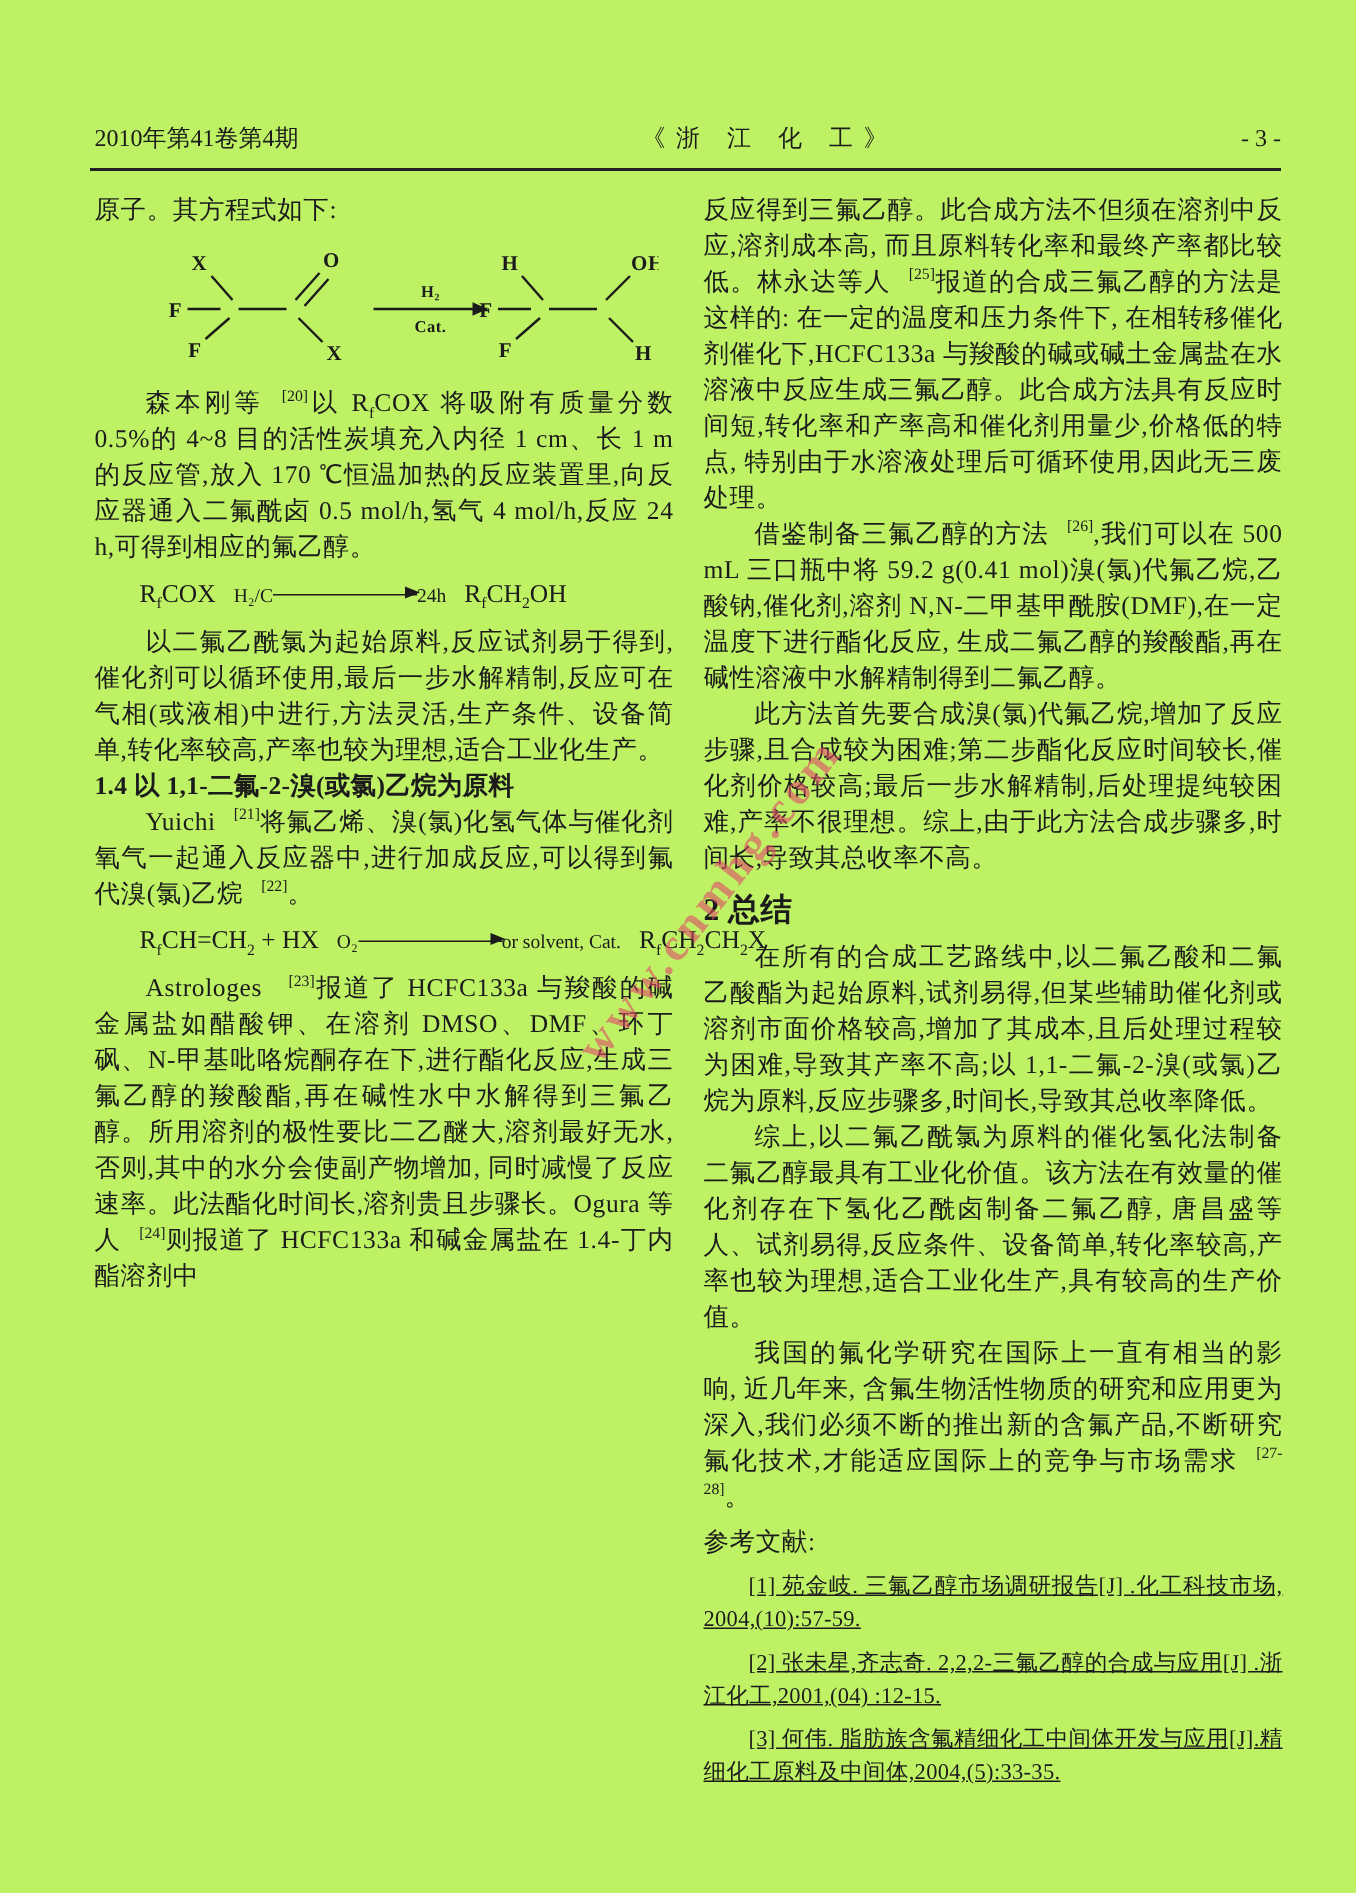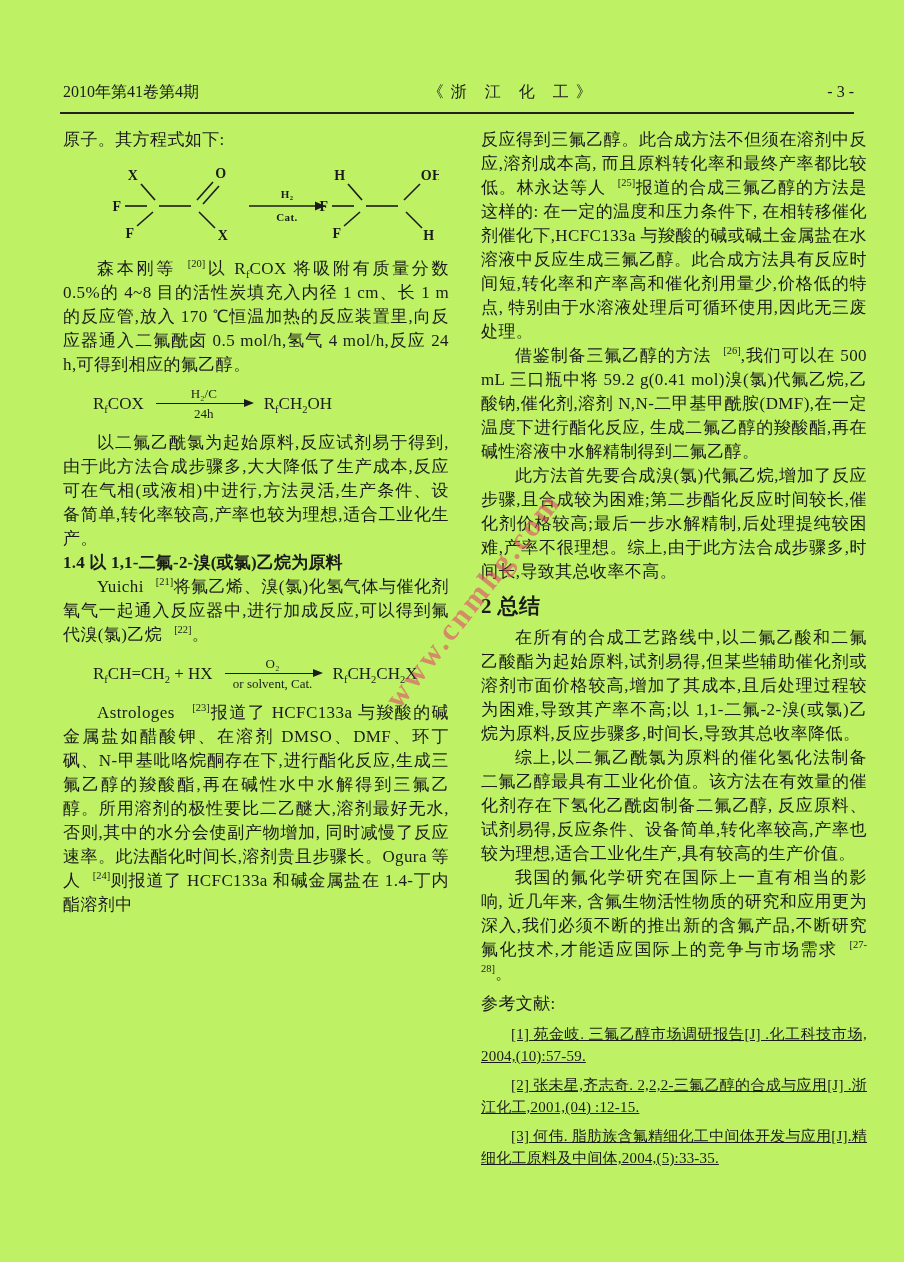--- a/index.html
+++ b/index.html
@@ -17,41 +17,41 @@
     display:flex;justify-content:space-between;align-items:baseline;
     font-size:16px;
   }
   .header .journal{letter-spacing:7px;}
   .header-rule{
     position:absolute;top:112px;left:60px;right:50px;
     border-top:2px solid #222;
   }
   .columns{
     position:absolute;top:128px;left:63px;
-    display:flex;gap:32px;
+    display:flex;gap:20px;
   }
   .col{width:386px;font-size:17px;line-height:24px;text-align:justify;letter-spacing:0.4px;}
   .col p{margin:0;text-indent:2em;}
   p.noindent{text-indent:0;}
   sup{font-size:10.5px;line-height:0;letter-spacing:0;padding-left:12px;}
   sub{font-size:10.5px;line-height:0;letter-spacing:0;}
   .h-sub{font-weight:bold;text-indent:0 !important;letter-spacing:0.2px;}
   .h-main{font-weight:bold;font-size:21px;text-indent:0 !important;margin:8px 0 6px 0 !important;line-height:28px;}
   .refs-heading{font-weight:normal;text-indent:0 !important;margin-top:6px !important;}
   .ref{font-size:15px;line-height:22px;margin-top:7px !important;letter-spacing:0.2px;text-decoration:underline;}
   .scheme{margin:6px 0 4px 14px;}
   .scheme svg text{font-size:14px;font-weight:bold;font-family:"Liberation Serif",serif;fill:#1b1b1b;}
   .scheme svg .small{font-size:11px;}
   .equation{
-    display:flex;align-items:center;
+    display:flex;
     margin:9px 0 10px 0;padding-left:30px;
     font-size:17px;line-height:20px;text-indent:0 !important;
     letter-spacing:0;white-space:nowrap;
   }
-  .rxn-arrow{display:inline-flex;flex-direction:column;align-items:center;margin:0 12px;}
+  .rxn-arrow{display:inline-flex;flex-direction:row;align-items:center;margin:0 12px;}
   .rxn-arrow .lbl{font-size:13px;line-height:15px;letter-spacing:0;}
   .rxn-arrow .line{position:relative;width:96px;height:0;border-top:1.6px solid #1b1b1b;margin:2px 0;}
   .rxn-arrow .line::after{
     content:'';position:absolute;right:-2px;top:-5.5px;
     border-left:10px solid #1b1b1b;border-top:4.5px solid transparent;border-bottom:4.5px solid transparent;
   }
   .watermark{
     position:absolute;left:330px;top:560px;width:320px;
     font-size:31px;letter-spacing:3px;font-weight:bold;
     transform:rotate(-52deg);transform-origin:center;
@@ -120,21 +120,21 @@
       <div class="equation">
         <span><span>R</span><sub>f</sub><span>COX</span></span>
         <span class="rxn-arrow">
           <span class="lbl">H₂/C</span>
           <span class="line"></span>
           <span class="lbl">24h</span>
         </span>
         <span><span>R</span><sub>f</sub><span>CH</span><sub>2</sub><span>OH</span></span>
       </div>
 
-      <p>以二氟乙酰氯为起始原料,反应试剂易于得到,由于此方法合成步骤多,大大降低了生产成本,反应可在气相(或液相)中进行,方法灵活,生产条件、设备简单,转化率较高,产率也较为理想,适合工业化生产。</p>
+      <p>以二氟乙酰氯为起始原料,反应试剂易于得到,催化剂可以循环使用,最后一步水解精制,反应可在气相(或液相)中进行,方法灵活,生产条件、设备简单,转化率较高,产率也较为理想,适合工业化生产。</p>
       <p class="h-sub">1.4 以 1,1-二氟-2-溴(或氯)乙烷为原料</p>
       <p><span>Yuichi</span><sup>[21]</sup><span>将氟乙烯、溴(氯)化氢气体与催化剂氧气一起通入反应器中,进行加成反应,可以得到氟代溴(氯)乙烷</span><sup>[22]</sup><span>。</span></p>
 
       <div class="equation">
         <span><span>R</span><sub>f</sub><span>CH=CH</span><sub>2</sub><span> + HX</span></span>
         <span class="rxn-arrow">
           <span class="lbl">O₂</span>
           <span class="line"></span>
           <span class="lbl">or solvent, Cat.</span>
         </span>
@@ -143,21 +143,21 @@
 
       <p><span>Astrologes </span><sup>[23]</sup><span>报道了 HCFC133a 与羧酸的碱金属盐如醋酸钾、在溶剂 DMSO、DMF、环丁砜、N-甲基吡咯烷酮存在下,进行酯化反应,生成三氟乙醇的羧酸酯,再在碱性水中水解得到三氟乙醇。所用溶剂的极性要比二乙醚大,溶剂最好无水,否则,其中的水分会使副产物增加, 同时减慢了反应速率。此法酯化时间长,溶剂贵且步骤长。Ogura 等人</span><sup>[24]</sup><span>则报道了 HCFC133a 和碱金属盐在 1.4-丁内酯溶剂中</span></p>
     </div>
 
     <div class="col">
       <p class="noindent"><span>反应得到三氟乙醇。此合成方法不但须在溶剂中反应,溶剂成本高, 而且原料转化率和最终产率都比较低。林永达等人</span><sup>[25]</sup><span>报道的合成三氟乙醇的方法是这样的: 在一定的温度和压力条件下, 在相转移催化剂催化下,HCFC133a 与羧酸的碱或碱土金属盐在水溶液中反应生成三氟乙醇。此合成方法具有反应时间短,转化率和产率高和催化剂用量少,价格低的特点, 特别由于水溶液处理后可循环使用,因此无三废处理。</span></p>
       <p><span>借鉴制备三氟乙醇的方法</span><sup>[26]</sup><span>,我们可以在 500 mL 三口瓶中将 59.2 g(0.41 mol)溴(氯)代氟乙烷,乙酸钠,催化剂,溶剂 N,N-二甲基甲酰胺(DMF),在一定温度下进行酯化反应, 生成二氟乙醇的羧酸酯,再在碱性溶液中水解精制得到二氟乙醇。</span></p>
       <p>此方法首先要合成溴(氯)代氟乙烷,增加了反应步骤,且合成较为困难;第二步酯化反应时间较长,催化剂价格较高;最后一步水解精制,后处理提纯较困难,产率不很理想。综上,由于此方法合成步骤多,时间长,导致其总收率不高。</p>
       <p class="h-main">2 总结</p>
       <p>在所有的合成工艺路线中,以二氟乙酸和二氟乙酸酯为起始原料,试剂易得,但某些辅助催化剂或溶剂市面价格较高,增加了其成本,且后处理过程较为困难,导致其产率不高;以 1,1-二氟-2-溴(或氯)乙烷为原料,反应步骤多,时间长,导致其总收率降低。</p>
-      <p>综上,以二氟乙酰氯为原料的催化氢化法制备二氟乙醇最具有工业化价值。该方法在有效量的催化剂存在下氢化乙酰卤制备二氟乙醇, 反应原料、试剂易得,反应条件、设备简单,转化率较高,产率也较为理想,适合工业化生产,具有较高的生产价值。</p>
+      <p>综上,以二氟乙酰氯为原料的催化氢化法制备二氟乙醇最具有工业化价值。该方法在有效量的催化剂存在下氢化乙酰卤制备二氟乙醇, 唐昌盛等人、试剂易得,反应条件、设备简单,转化率较高,产率也较为理想,适合工业化生产,具有较高的生产价值。</p>
       <p><span>我国的氟化学研究在国际上一直有相当的影响, 近几年来, 含氟生物活性物质的研究和应用更为深入,我们必须不断的推出新的含氟产品,不断研究氟化技术,才能适应国际上的竞争与市场需求</span><sup>[27-28]</sup><span>。</span></p>
       <p class="refs-heading">参考文献:</p>
       <p class="ref">[1] 苑金岐. 三氟乙醇市场调研报告[J] .化工科技市场, 2004,(10):57-59.</p>
       <p class="ref">[2] 张未星,齐志奇. 2,2,2-三氟乙醇的合成与应用[J] .浙江化工,2001,(04) :12-15.</p>
       <p class="ref">[3] 何伟. 脂肪族含氟精细化工中间体开发与应用[J].精细化工原料及中间体,2004,(5):33-35.</p>
     </div>
   </div>
 
   <div class="watermark" style="color: rgb(224, 74, 104);">www.cnmhg.com</div>
 </div>

